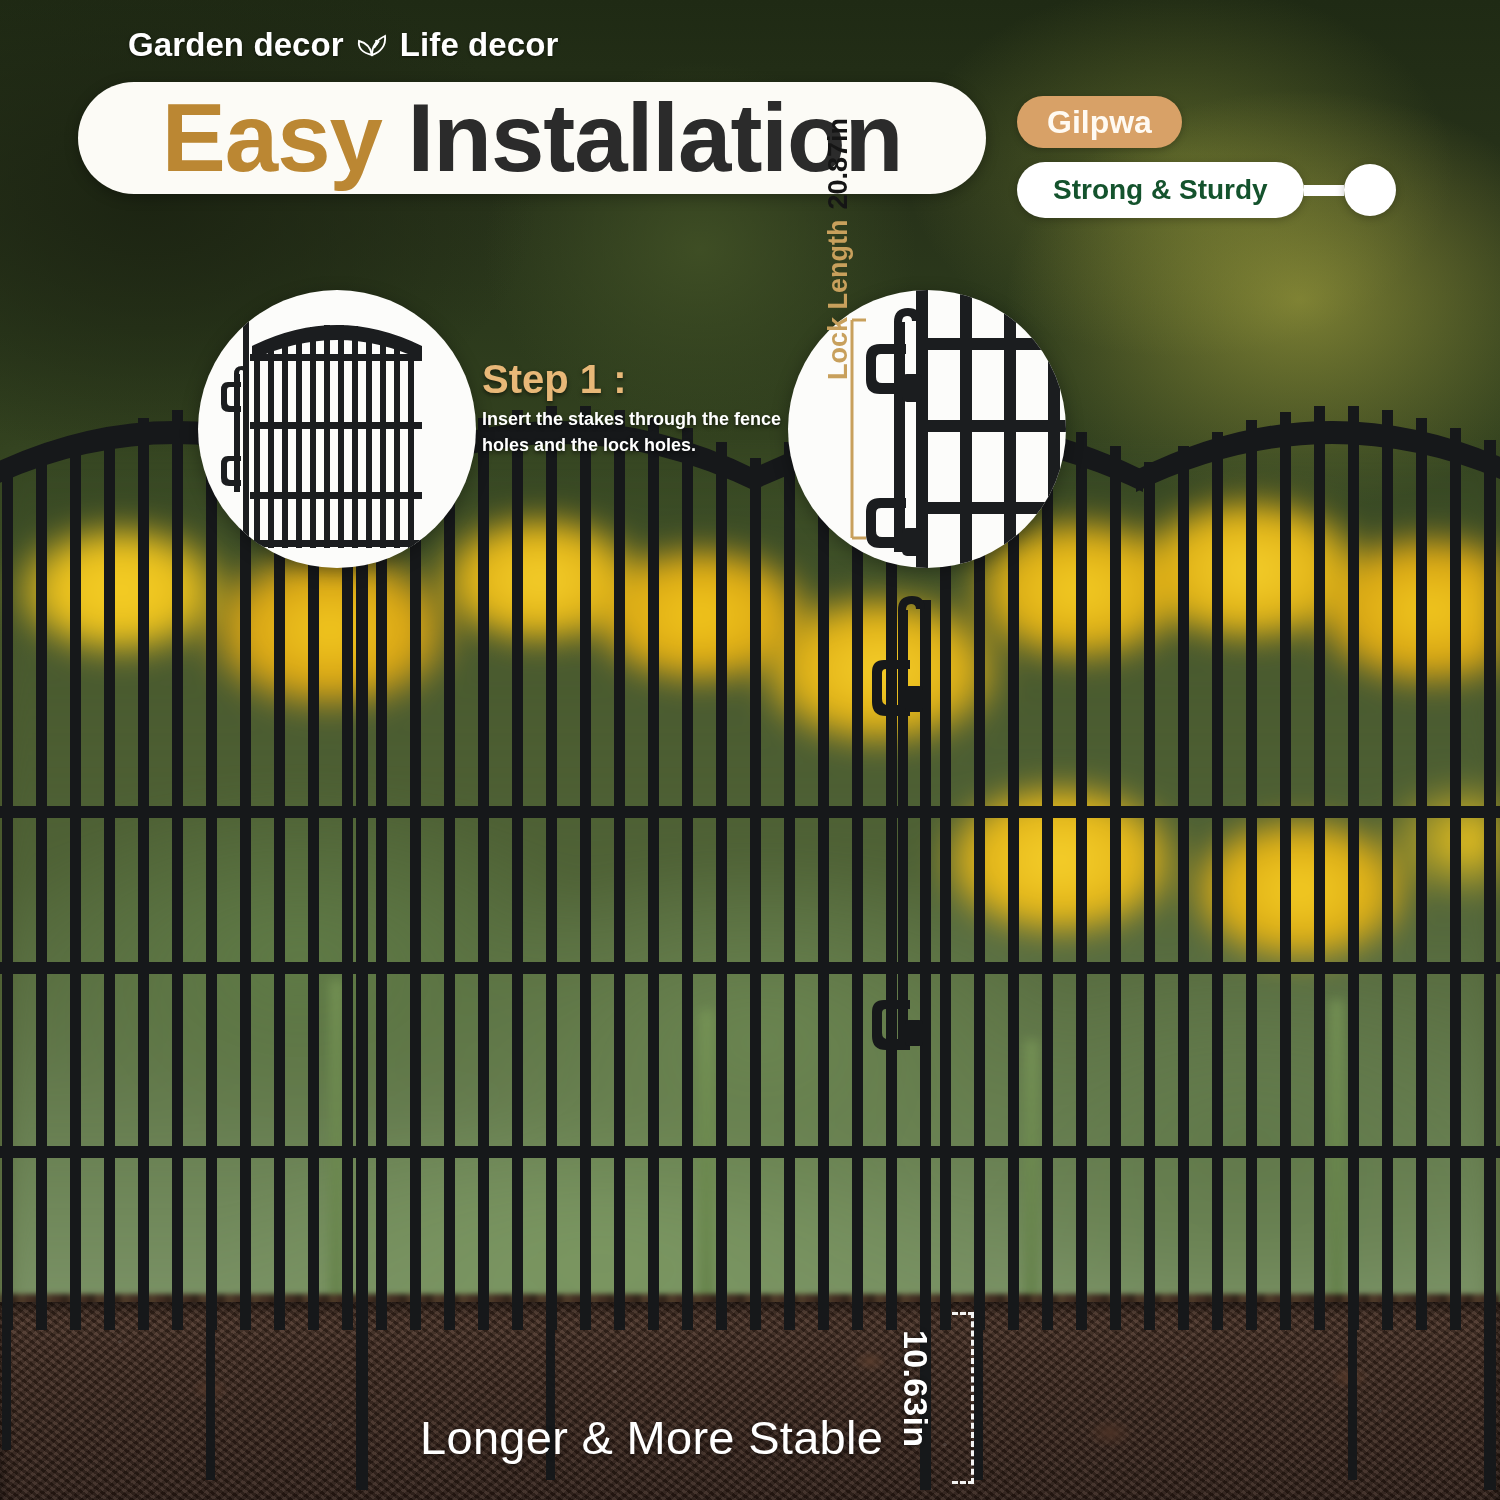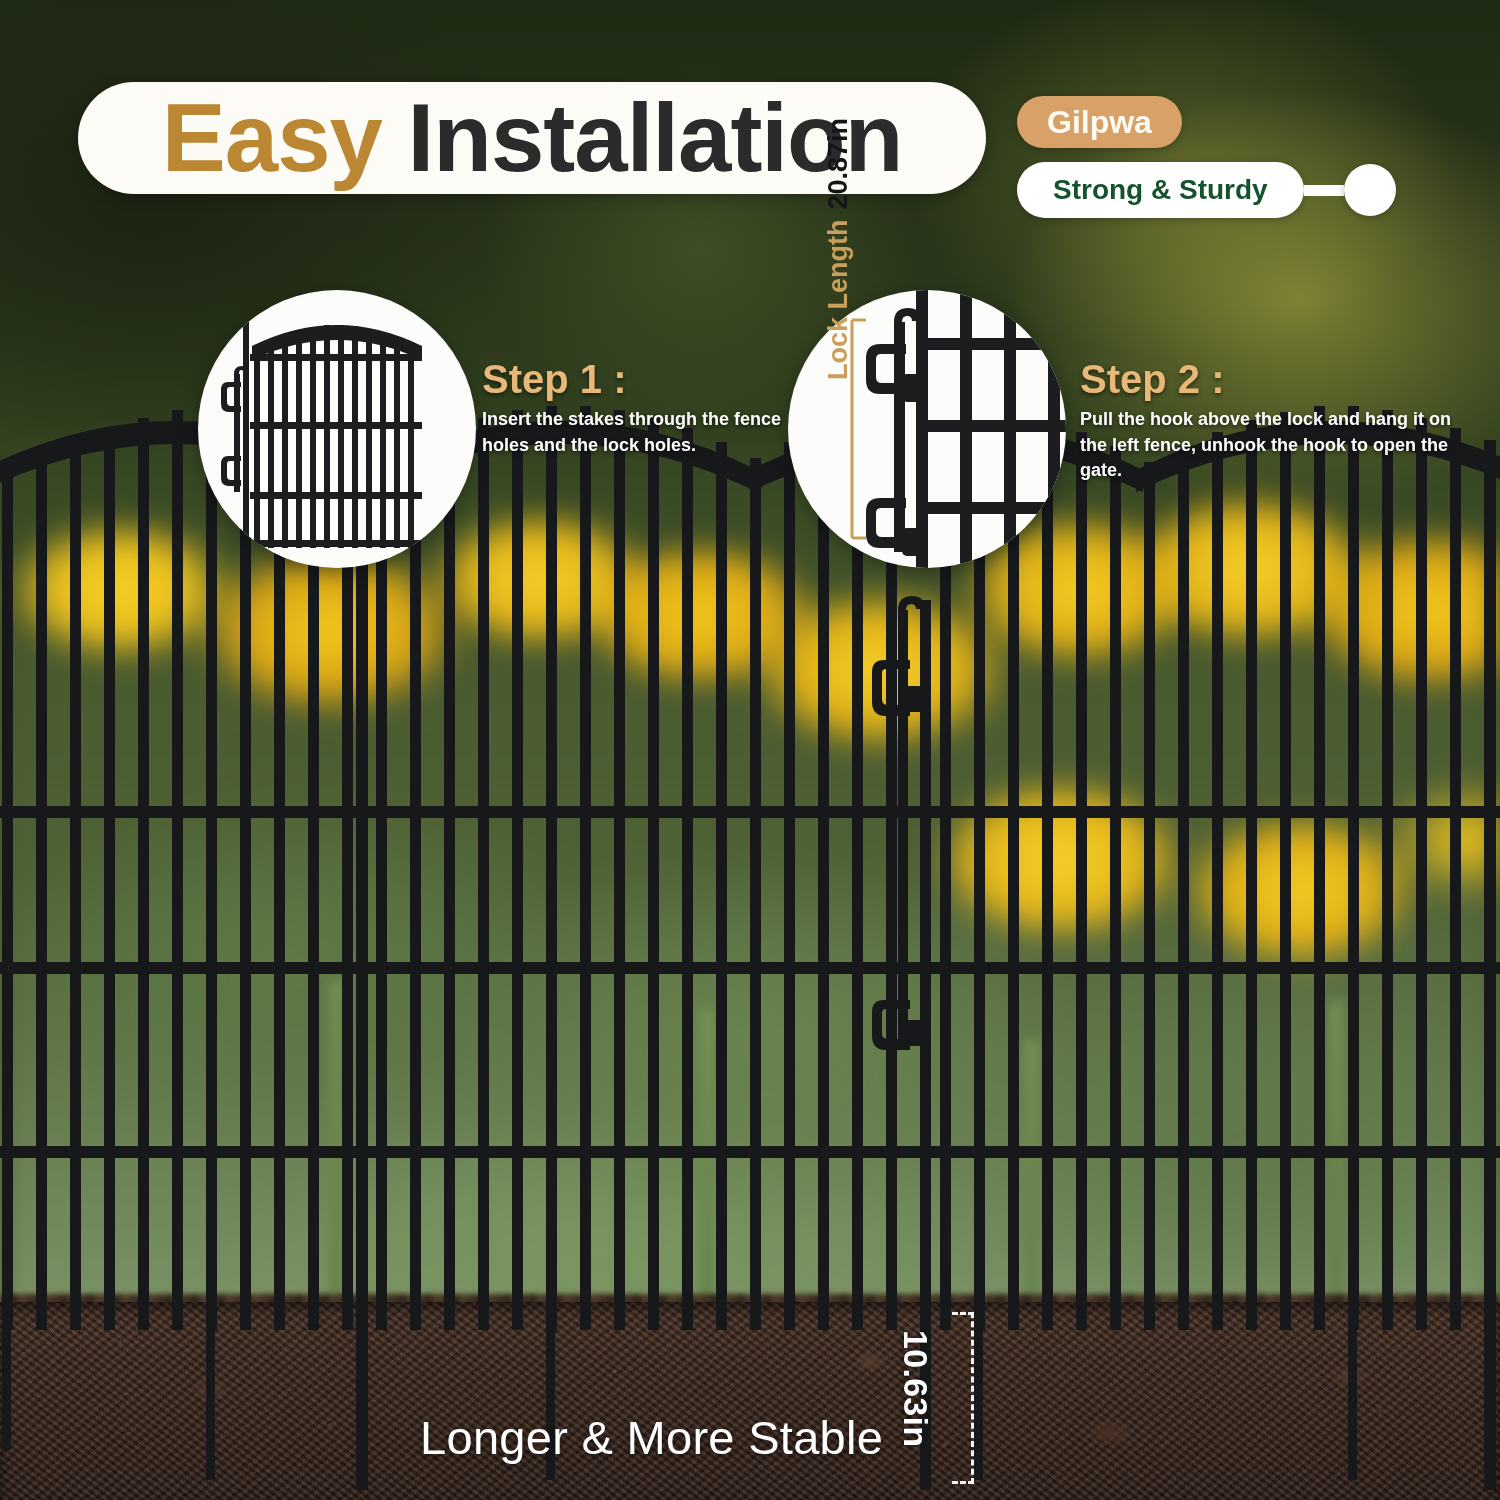--- a/index.html
+++ b/index.html
@@ -267,20 +267,29 @@
           <path d="M884,660 q-12,0 -12,12 l0,30 q0,14 14,14 l24,0 l0,-11 l-22,0 q-6,0 -6,-6 l0,-26 q0,-4 4,-4 l24,0 l0,-9 Z"></path>
           <rect x="905" y="686" width="18" height="26" rx="4"></rect>
 
           <path d="M884,1000 q-12,0 -12,12 l0,24 q0,14 14,14 l24,0 l0,-11 l-22,0 q-6,0 -6,-6 l0,-20 q0,-4 4,-4 l24,0 l0,-9 Z"></path>
           <rect x="905" y="1020" width="18" height="26" rx="4"></rect>
         </g>
       </g>
     </svg>
   </div>
 
+  <div class="brandline">
+    <span>Garden decor</span>
+    <svg class="leaf-icon" viewBox="0 0 36 28" fill="none" stroke="#ffffff" stroke-width="1.9">
+      <path d="M18 24 C18 16, 22 9, 31 5 C32 14, 27 21, 18 24 Z"></path>
+      <path d="M18 24 C17 18, 13 12, 5 10 C4 17, 9 22, 18 24 Z"></path>
+      <path d="M25 10 L20 17 M22 9 L23 14"></path>
+    </svg>
+    <span>Life decor</span>
+  </div>
 
   <div class="title-pill">
     <div class="title-text">
       <span class="t-easy">Easy</span><span class="t-install"> Installation</span>
     </div>
   </div>
 
   <div class="brand-badge">Gilpwa</div>
 
   <div class="sturdy-wrap">
@@ -354,22 +363,18 @@
   <div class="lock-label">
     <span class="lock-name">Lock Length</span>
     <span class="lock-val">20.87in</span>
   </div>
 
   <div class="step-block" id="step1">
     <div class="step-head">Step 1 :</div>
     <div class="step-body">Insert the stakes through the fence holes and the lock holes.</div>
   </div>
 
-  <div class="step-block" id="step2">
-    <div class="step-head">Step 2 :</div>
-    <div class="step-body">Pull the hook above the lock and hang it on the left fence, unhook the hook to open the gate.</div>
-  </div>
 
   <div class="stable-text">Longer &amp; More Stable</div>
   <div class="depth-bracket"></div>
   <div class="depth-label">10.63in</div>
 
 </div>
 
 </body></html>

